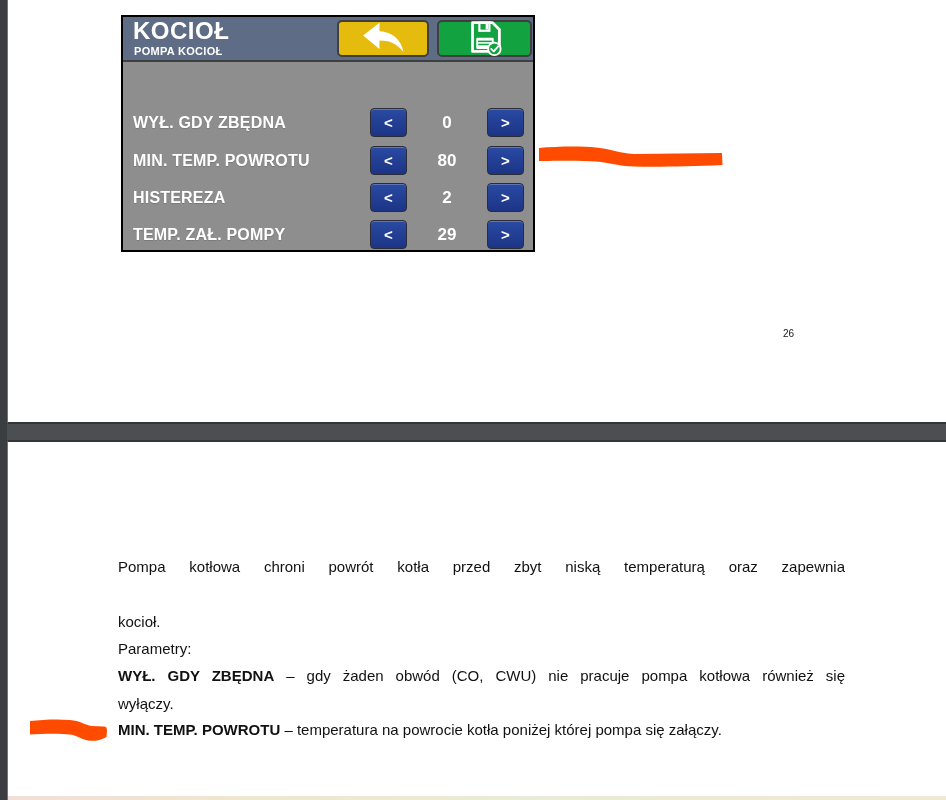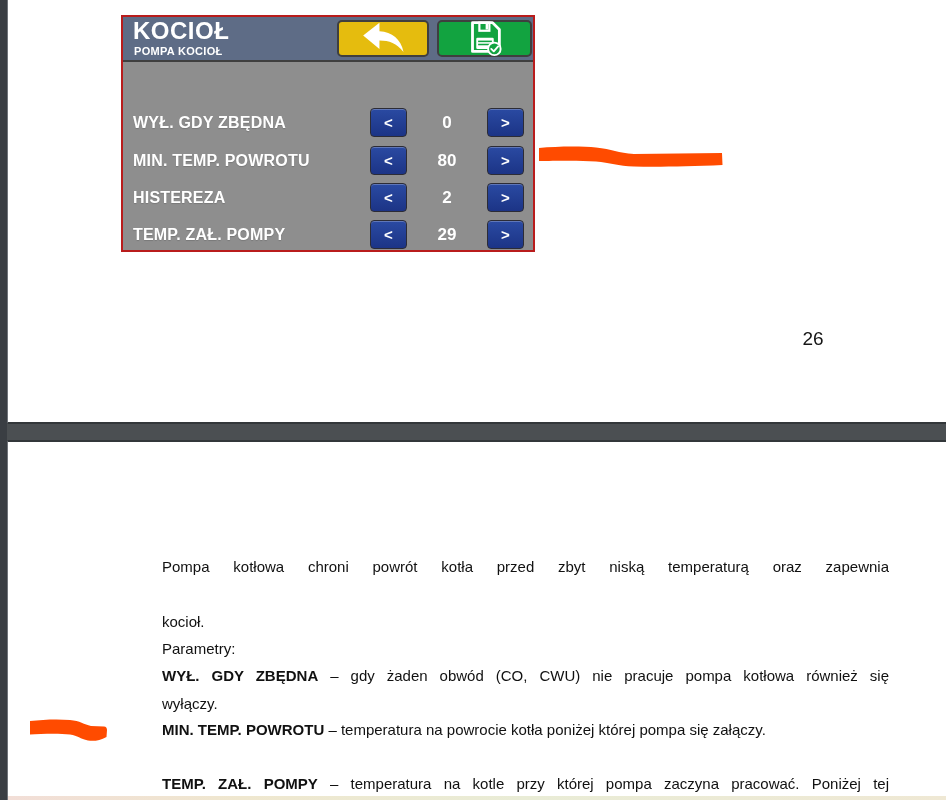--- a/index.html
+++ b/index.html
@@ -5,21 +5,21 @@
   * { margin:0; padding:0; box-sizing:border-box; }
   body { background:#2e3134; font-family:"Liberation Sans", sans-serif; }
   .viewport { position:relative; width:946px; height:800px; background:#4b4f52; overflow:hidden; }
   .left-bar { position:absolute; left:0; top:0; width:7px; height:800px; background:#3a3e43; }
   .page { position:absolute; left:7px; width:939px; background:#ffffff; border-left:1px solid #70747a; }
   .page-1 { top:0; height:424px; border-bottom:2px solid #33373a; }
   .page-2 { top:440px; height:360px; border-top:2px solid #33373a; }
 
   
   .panel { position:absolute; left:113px; top:15px; width:414px; height:237px;
-           border:2px solid #b91c1c; background:#8e8e8e; }
+           border:2px solid #000000; background:#8e8e8e; }
   .panel-header { position:absolute; left:0; top:0; width:100%; height:45px;
                   background:#5e6c86; border-bottom:2px solid #3f3f3f; }
   .panel-title { position:absolute; left:10px; top:0px; color:#fff; font-weight:bold;
                  font-size:24px; letter-spacing:.5px; line-height:28px; }
   .panel-subtitle { position:absolute; left:11px; top:28px; color:#fff; font-weight:bold;
                     font-size:11px; letter-spacing:.3px; }
   .hdr-btn { position:absolute; top:3px; height:37px; border:2px solid #3f3f3f; border-radius:5px;
              display:flex; align-items:center; justify-content:center; cursor:pointer; }
   .btn-back { left:214px; width:92px; background:#e5bc0e; }
   .btn-save { left:314px; width:95px; background:#12a340; }
@@ -31,26 +31,26 @@
   .btn-step { position:absolute; top:0; width:37px; height:29px; border:1px solid #2c2c36;
               border-radius:4px; background:linear-gradient(180deg,#2a4aa2 0%,#1c3486 100%);
               color:#fff; font-weight:bold; font-size:15px;
               display:flex; align-items:center; justify-content:center; cursor:pointer;
               box-shadow:inset 0 1px 0 rgba(255,255,255,.25); }
   .btn-dec { left:247px; }
   .btn-inc { left:364px; }
   .prow-value { position:absolute; left:293px; top:0; width:62px; text-align:center;
                 color:#fff; font-weight:bold; font-size:17px; line-height:29px; }
 
-  .page-number { position:absolute; left:775px; top:328px; width:60px; text-align:center;
-                 font-size:19px; color:#161616; }
+  .page-number { position:absolute; left:775px; top:328px; width:60px; text-align:left;
+                 font-size:10px; color:#161616; }
 
   
   .tline { position:absolute; left:110px; width:727px; height:17px; font-size:15px;
-           line-height:17px; color:#111; white-space:nowrap;margin-left:44px; }
+           line-height:17px; color:#111; white-space:nowrap; }
   .tline.just { white-space:normal; text-align:justify; text-align-last:justify; overflow:hidden; }
   .tline b, .tline .lead { font-weight:bold; }
   .bottom-strip { position:absolute; left:0; top:354px; width:100%; height:6px;
                   background:linear-gradient(90deg,#f2ded7 0%,#efe7cf 25%,#e9ecd6 55%,#efe8d4 100%); }
 
   
   .marker { position:absolute; pointer-events:none; }
 </style>
 </head>
 <body>
@@ -133,23 +133,20 @@
     </div>
     <div class="tline" style="top:198px">
       <span>Parametry:</span>
     </div>
     <div class="tline" style="top:253px">
       <span>wyłączy.</span>
     </div>
     <div class="tline" style="top:279px">
       <span class="lead">MIN. TEMP. POWROTU</span><span> – temperatura na powrocie kotła poniżej której pompa się załączy.</span>
     </div>
-    <div class="tline just" style="top:333px">
-      <span class="lead">TEMP. ZAŁ. POMPY</span><span> – temperatura na kotle przy której pompa zaczyna pracować. Poniżej tej</span>
-    </div>
     <div class="bottom-strip"></div>
   </div>
 
   <div class="marker" style="left:538px; top:144px;">
     <svg width="186" height="26" viewBox="0 0 186 26">
       <path d="M1 4 C20 2 45 2 58 3.5 C74 5.2 80 9 96 10 L184 9 L184.5 21 C150 22.5 120 23 96 22.5 C80 22 72 18.5 58 17.5 C40 16.2 15 17 1 17 Z" fill="#ff4b00"></path>
     </svg>
   </div>
   <div class="marker" style="left:28px; top:716px;">
     <svg width="80" height="28" viewBox="0 0 80 28">

